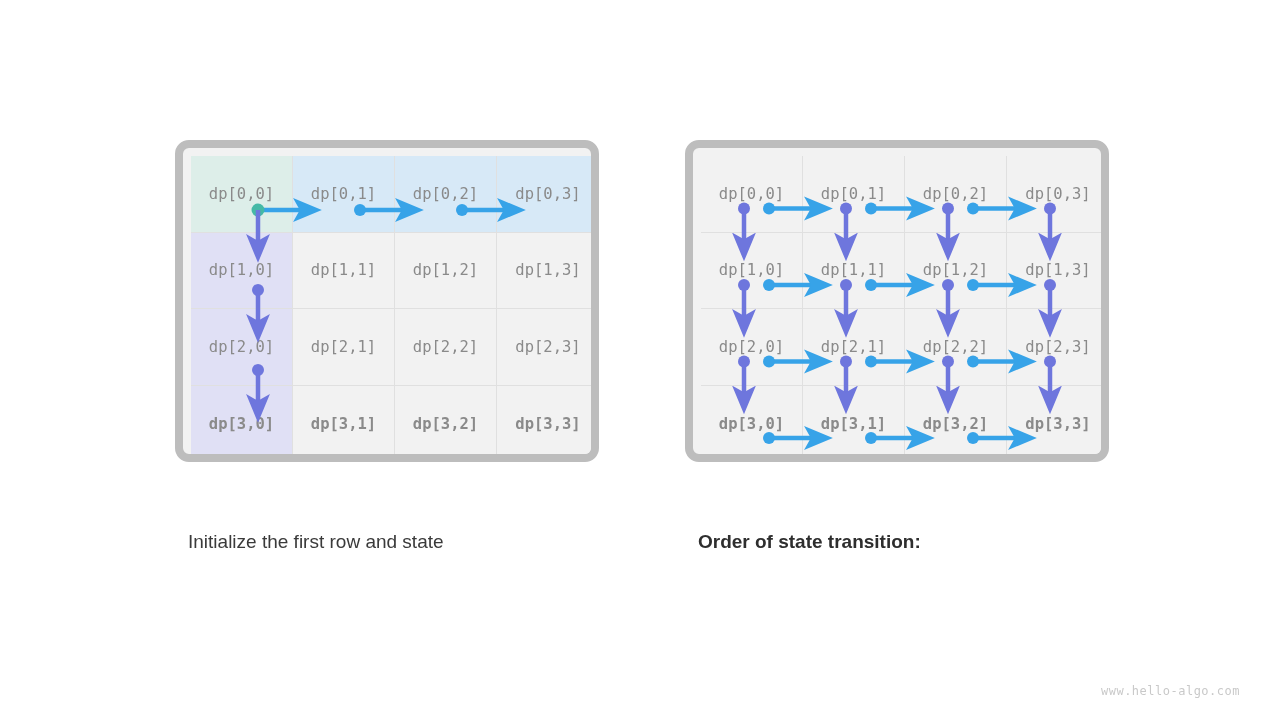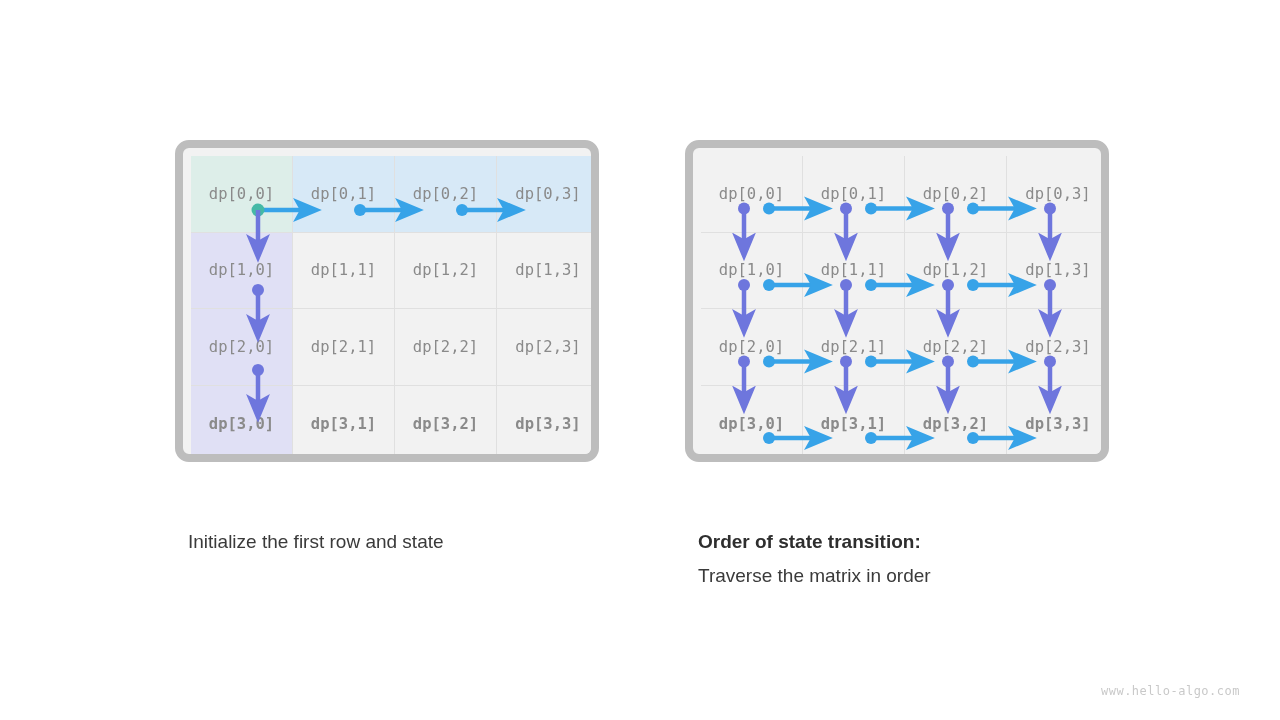--- a/index.html
+++ b/index.html
@@ -370,16 +370,15 @@
       </g>
   </svg>
 </div>
 
 <div class="caption caption-left">
   <p class="caption-body">Initialize the first row and state</p>
 </div>
 
 <div class="caption caption-right">
   <p class="caption-title">Order of state transition:</p>
-  <p class="caption-body">Traverse the matrix in order</p>
 </div>
 
 <div class="watermark">www.hello-algo.com</div>
 
 </body></html>

